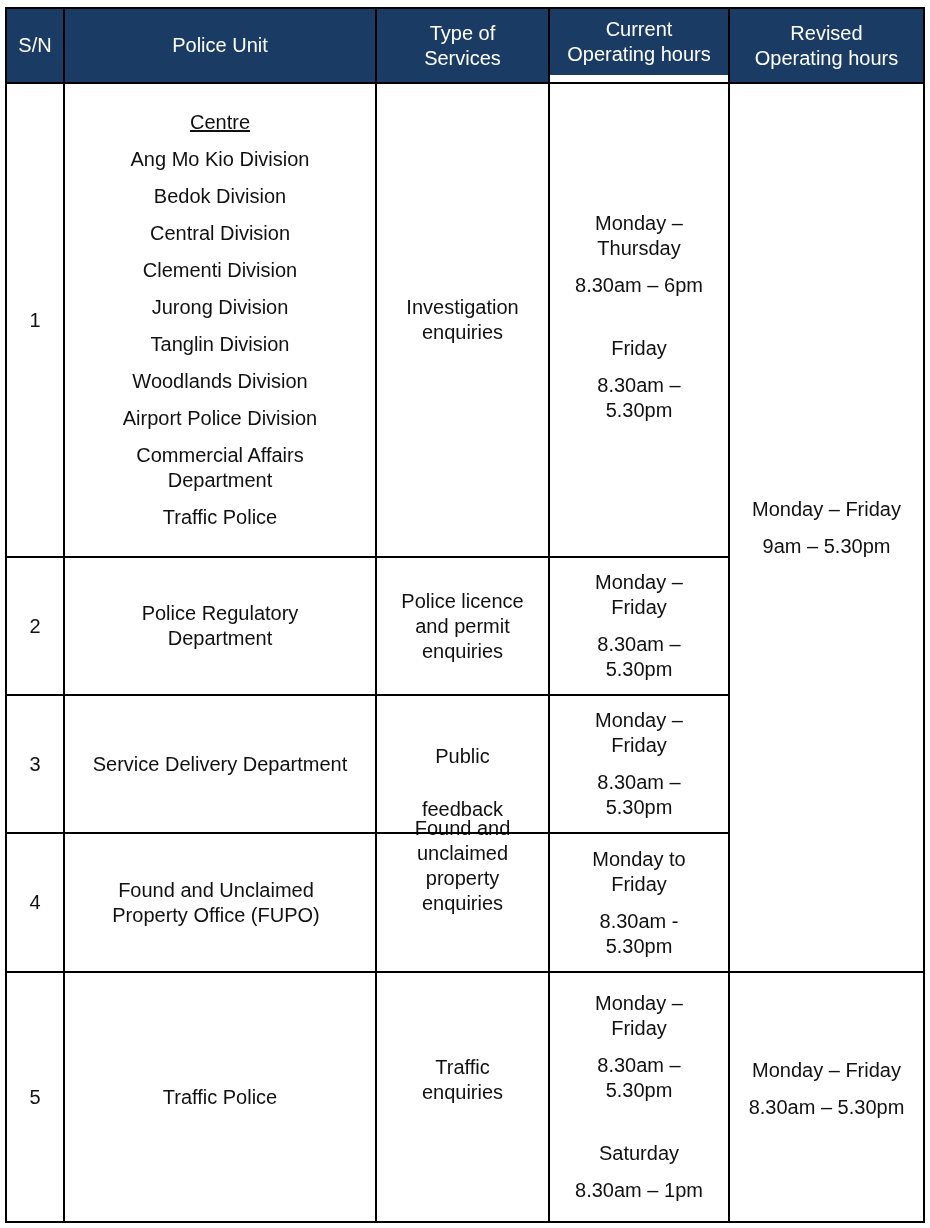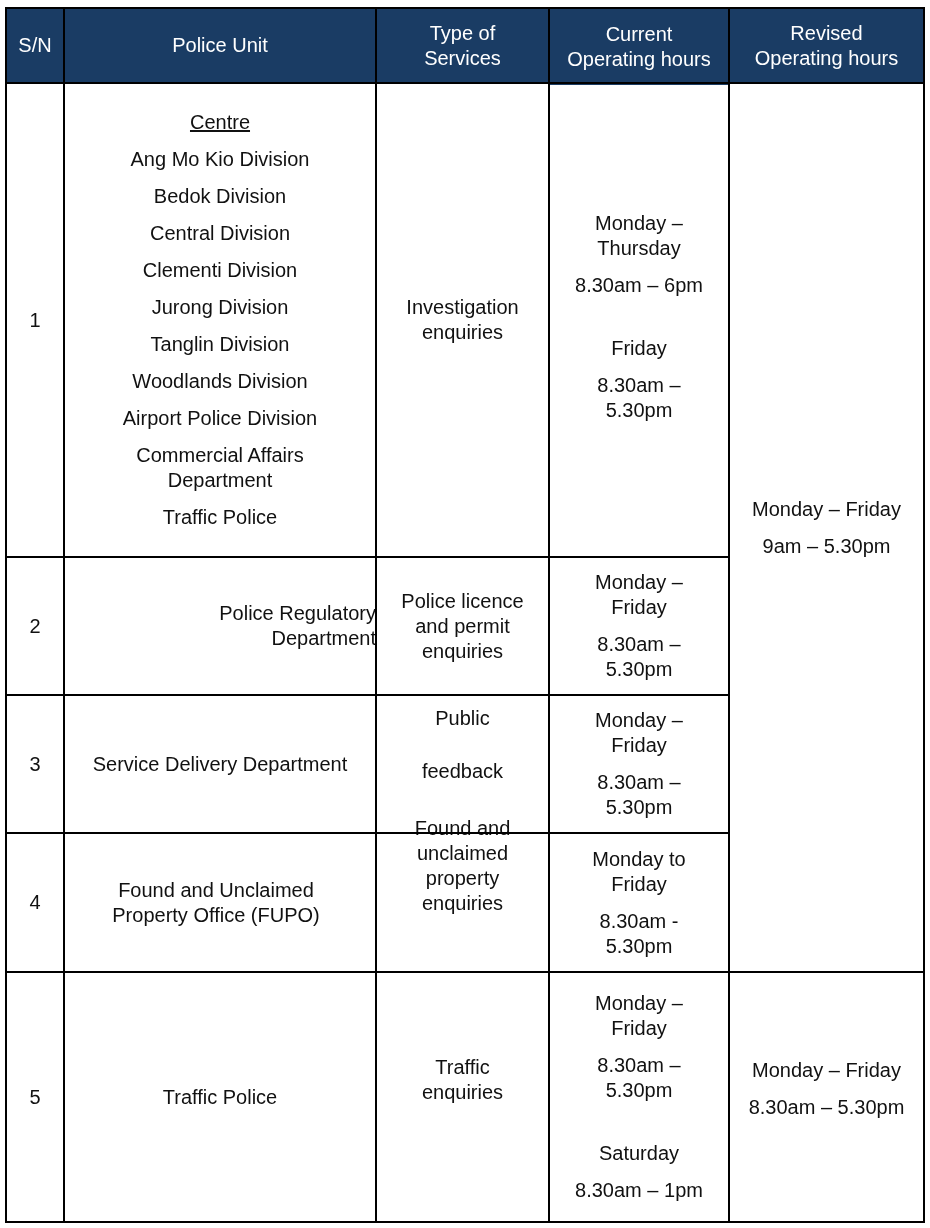--- a/index.html
+++ b/index.html
@@ -19,21 +19,21 @@
 <div class="cell hdr" style="left:6px;top:8px;width:58px;height:75px;">
     <span>S/N</span>
   </div>
 <div class="cell hdr" style="left:64px;top:8px;width:312px;height:75px;">
     <span>Police Unit</span>
   </div>
 <div class="cell hdr" style="left:376px;top:8px;width:173px;height:75px;">
   <span class="ln">Type of</span>
   <span class="ln">Services</span>
 </div>
-<div class="cell hdr" style="left:549px;top:8px;width:180px;height:77px;">
+<div class="cell hdr" style="left:549px;top:8px;width:180px;height:67px;">
   <span class="ln">Current</span>
   <span class="ln">Operating hours</span>
 </div>
 <div class="cell hdr" style="left:729px;top:8px;width:195px;height:75px;">
   <span class="ln">Revised</span>
   <span class="ln">Operating hours</span>
 </div>
 
 <div class="cell" style="left:6px;top:83px;width:58px;height:474px;">
     <span>1</span>
@@ -61,21 +61,21 @@
   <span class="ln">Thursday</span>
   <span class="ln gap">8.30am – 6pm</span>
   <span class="ln biggap">Friday</span>
   <span class="ln gap">8.30am –</span>
   <span class="ln">5.30pm</span>
 </div>
 
 <div class="cell" style="left:6px;top:557px;width:58px;height:138px;">
     <span>2</span>
   </div>
-<div class="cell" style="left:64px;top:557px;width:312px;height:138px;align-items:flex-end;">
+<div class="cell" style="left:64px;top:557px;width:312px;height:138px;">
   <span class="ln">Police Regulatory</span>
   <span class="ln">Department</span>
 </div>
 <div class="cell" style="left:376px;top:557px;width:173px;height:138px;">
   <span class="ln">Police licence</span>
   <span class="ln">and permit</span>
   <span class="ln">enquiries</span>
 </div>
 <div class="cell" style="left:549px;top:557px;width:180px;height:138px;">
   <span class="ln">Monday –</span>
@@ -83,21 +83,21 @@
   <span class="ln gap">8.30am –</span>
   <span class="ln">5.30pm</span>
 </div>
 
 <div class="cell" style="left:6px;top:695px;width:58px;height:138px;">
     <span>3</span>
   </div>
 <div class="cell" style="left:64px;top:695px;width:312px;height:138px;">
   <span class="ln">Service Delivery Department</span>
 </div>
-<div class="cell" style="left:376px;top:676px;width:173px;height:138px;gap:28px;">
+<div class="cell" style="left:376px;top:714px;width:173px;height:138px;gap:28px;">
   <span class="ln">Public</span>
   <span class="ln">feedback</span>
 </div>
 <div class="cell" style="left:549px;top:695px;width:180px;height:138px;">
   <span class="ln">Monday –</span>
   <span class="ln">Friday</span>
   <span class="ln gap">8.30am –</span>
   <span class="ln">5.30pm</span>
 </div>
 

